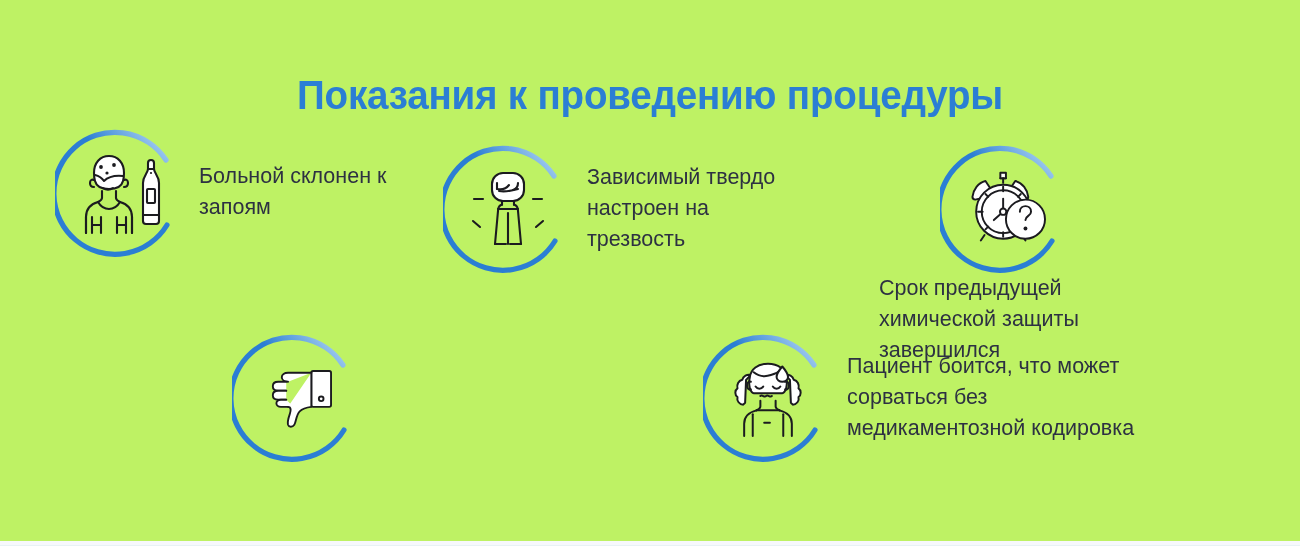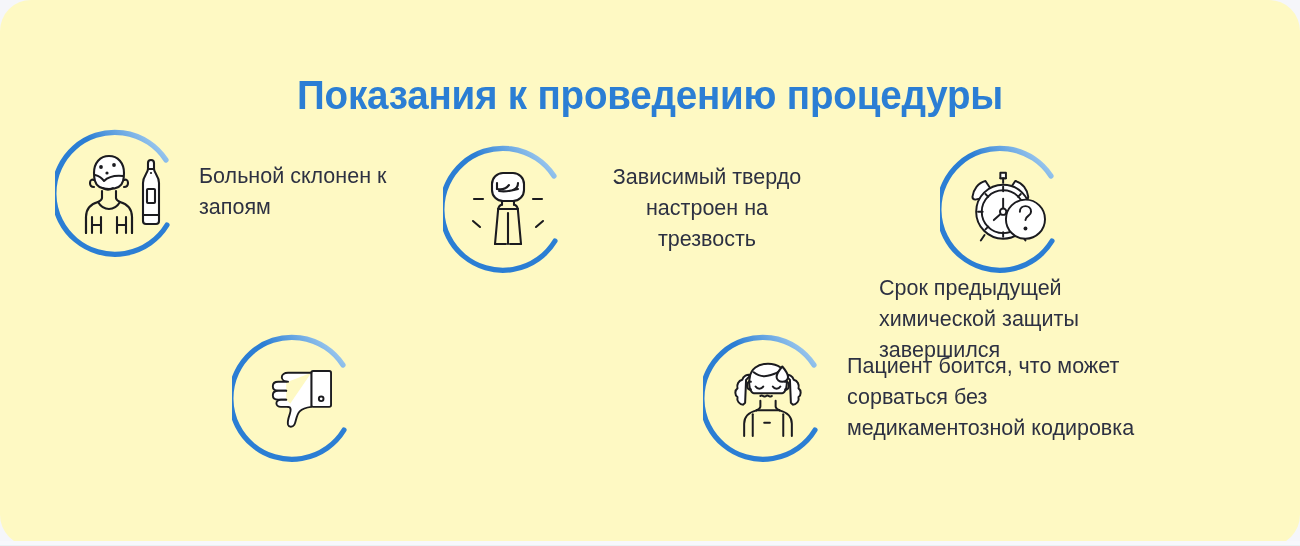--- a/index.html
+++ b/index.html
@@ -12,23 +12,22 @@
     height: 546px;
     background: #f5f6fa;
     font-family: "Liberation Sans", "DejaVu Sans", sans-serif;
     overflow: hidden;
     position: relative;
   }
   #infographic {
     position: relative;
     width: 1300px;
     height: 546px;
-    background: #fef9c3;
+    background: #bef264;
     box-sizing: border-box;
-    border-radius: 31px;
   }
   .bottom-edge {
     position: absolute;
     left: 0;
     bottom: 0;
     width: 1300px;
     height: 4px;
     background: #f7f8fc;
     border-bottom: 1px solid #e8f2f4;
   }
@@ -90,21 +89,21 @@
     color: #2d3142;
     white-space: pre-line;
     font-weight: normal;
   }
 
   
   #item-1 { left: 55px;  top: 127px; }
   #item-1 .label { margin-left: 14px; width: 245px; }
 
   #item-2 { left: 443px; top: 143px; }
-  #item-2 .label { margin-left: 14px; width: 240px; text-align: center; }
+  #item-2 .label { margin-left: 14px; width: 240px; }
 
   #item-3 { left: 865px; top: 143px; flex-direction: column; }
   #item-3 .label { margin-left: 14px; width: 265px; }
 
   #item-4 { left: 232px; top: 332px; }
   #item-4 .label { margin-left: 14px; width: 340px; }
 
   #item-5 { left: 703px; top: 332px; }
   #item-5 .label { margin-left: 14px; width: 380px; }
 

